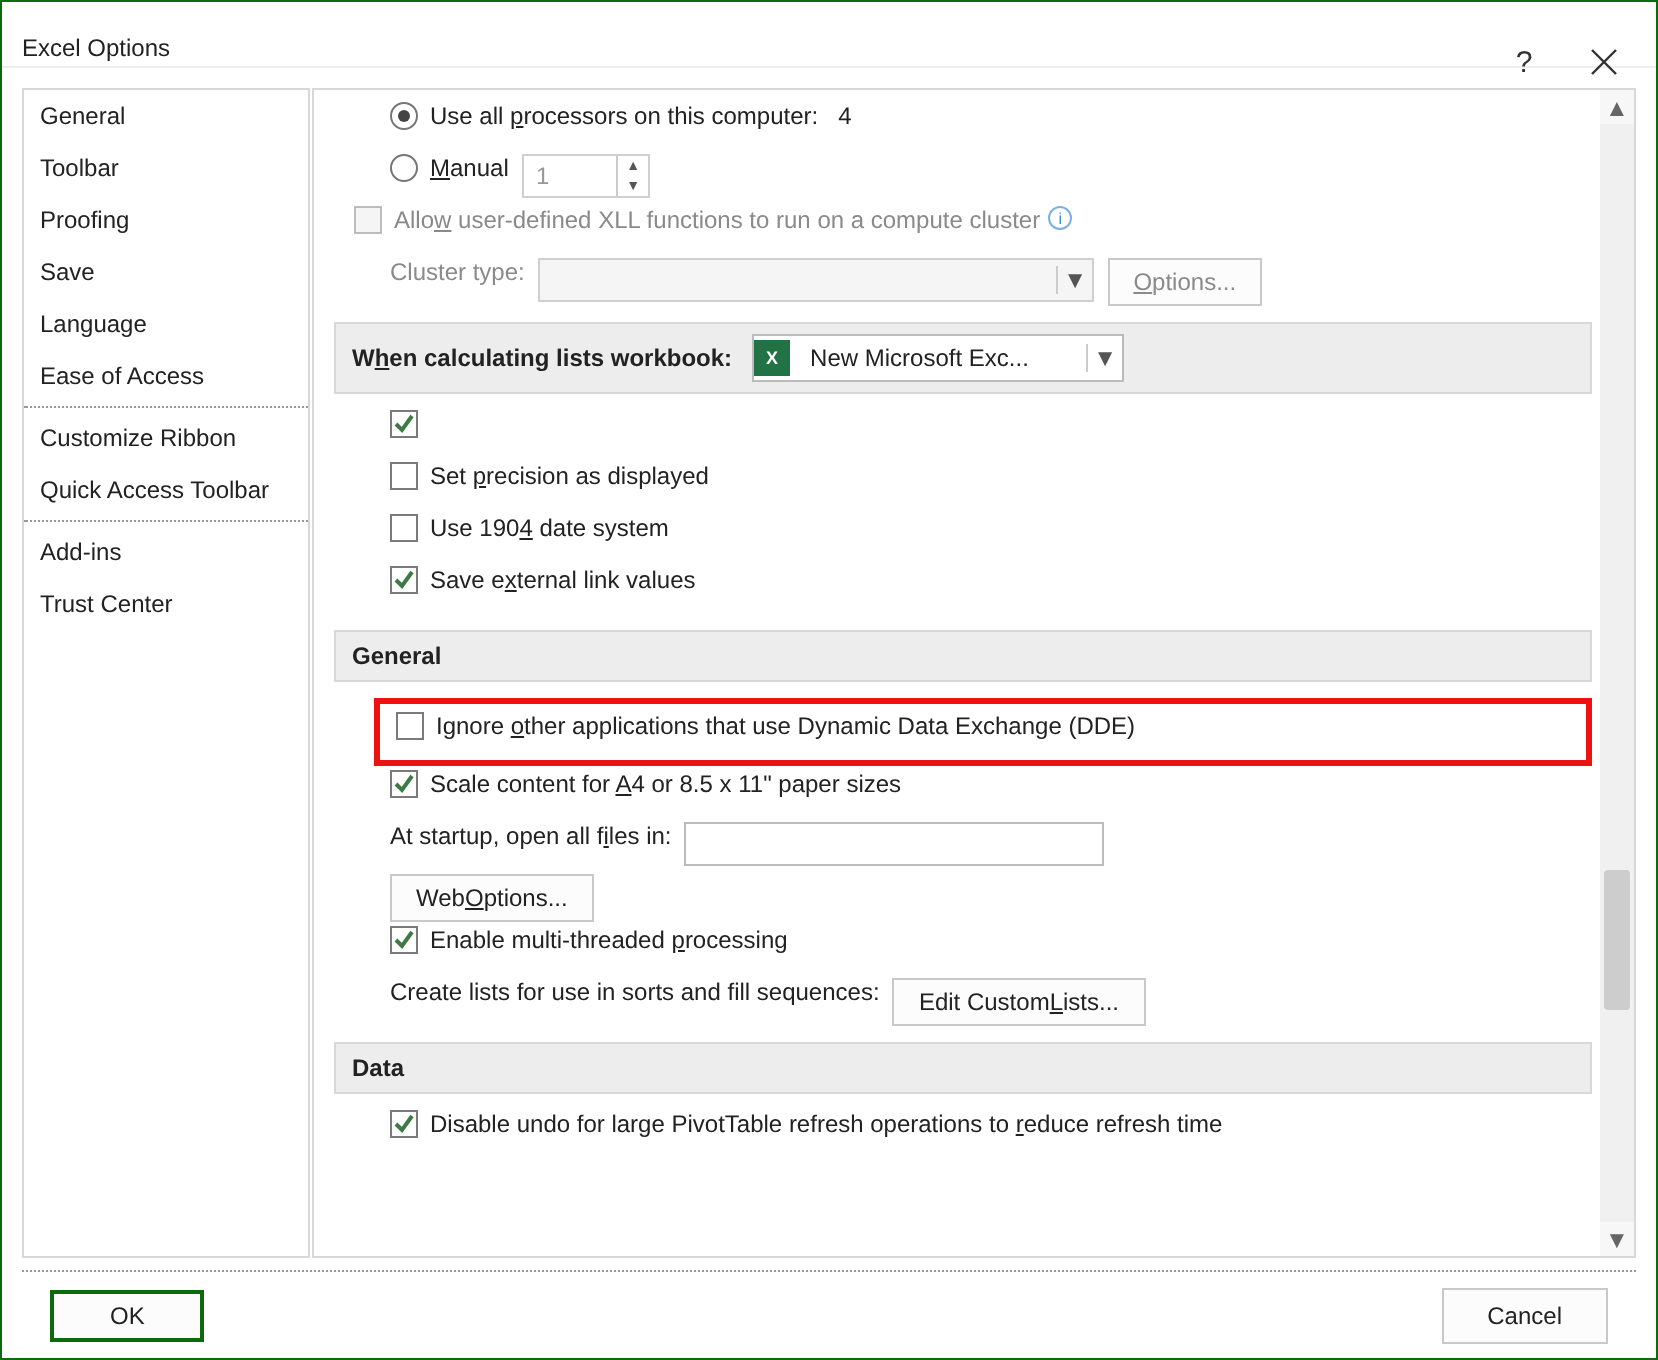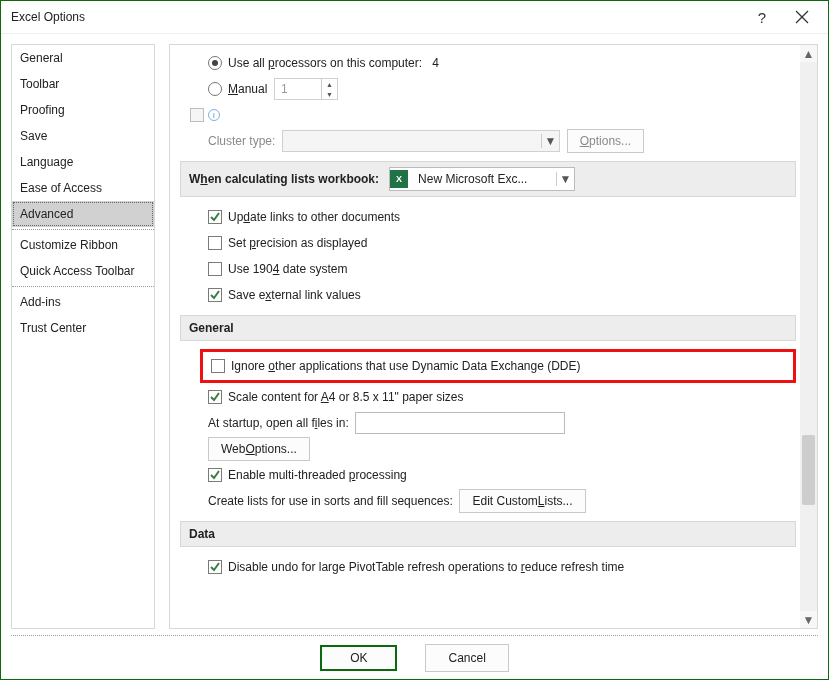--- a/index.html
+++ b/index.html
@@ -24,42 +24,42 @@
   color:var(--text);
 }
 *{box-sizing:border-box}
 body{margin:0;background:#eee;display:flex;align-items:center;justify-content:center;min-height:680px}
 
 
 .win{
   width:829px;height:680px;background:var(--bg);border:1px solid var(--excel-green);
   display:flex;flex-direction:column;
 }
-.titlebar{height:32px;display:flex;align-items:center;padding:16px 6px;border-bottom:1px solid #eee}
+.titlebar{height:32px;display:flex;align-items:flex-start;padding:16px 6px;border-bottom:1px solid #eee}
 .titlebar .title{flex:1;padding-left:4px;font-size:12px}
 .titlebar .winbtn{width:40px;height:28px;display:flex;align-items:center;justify-content:center;color:#333}
 .titlebar .winbtn svg{width:14px;height:14px}
 .titlebar .help{font-size:15px;width:40px;text-align:center}
 
 
-.body{flex:1;display:flex;overflow:hidden;padding:10px 10px 6px 10px;gap:14px}
+.body{flex:1;display:flex;overflow:hidden;padding:10px 10px 6px 10px;gap:1px}
 .sidebar{width:144px;border:1px solid var(--border);background:#fff;display:flex;flex-direction:column}
 .sidebar .db{height:1px;border-top:1px dotted var(--dotted);margin:2px 0}
 .sidebar .item{padding:6px 8px;cursor:pointer}
 .sidebar .item.sel{background:var(--sidebar-sel);outline:1px dotted #666;outline-offset:-2px}
 
 .contentwrap{flex:1;display:flex;border:1px solid var(--border)}
 .content{flex:1;overflow:hidden;padding:4px 4px 4px 10px}
 .vscroll{width:17px;background:var(--scroll-track);display:flex;flex-direction:column;align-items:center}
 .vscroll .arr{height:17px;width:100%;display:flex;align-items:center;justify-content:center;color:#666;background:#f7f7f7}
 .vscroll .track{flex:1;position:relative;width:100%}
 .vscroll .thumb{position:absolute;left:2px;right:2px;background:var(--scroll-thumb);border-radius:2px}
 
 .section-head{background:var(--section-bg);border:1px solid var(--border);padding:5px 8px;font-weight:600;margin:8px 0}
-.row{display:flex;align-items:center;min-height:24px;margin:2px 0}
+.row{display:flex;min-height:24px;margin:2px 0}
 .indent1{padding-left:28px}
 .lbl{margin-left:6px}
 .lbl.dis,.dis{color:var(--gray-text)}
 u{text-decoration:underline}
 
 
 .radio{width:14px;height:14px;border:1px solid #777;border-radius:50%;display:inline-flex;align-items:center;justify-content:center;background:#fff}
 .radio.on::after{content:"";width:6px;height:6px;background:#444;border-radius:50%}
 
 
@@ -86,21 +86,21 @@
 .btn.primary{border:2px solid var(--btn-primary-border);height:26px;padding:0 28px}
 
 .xl-icon{width:18px;height:18px;background:#217346;color:#fff;font-size:9px;font-weight:bold;display:inline-flex;align-items:center;justify-content:center;margin-right:4px}
 
 .infoicon{width:12px;height:12px;border:1px solid #7bb1e0;border-radius:50%;display:inline-flex;align-items:center;justify-content:center;font-size:8px;color:#3d8dd6;margin-left:4px}
 
 
 .highlight-box{border:3px solid var(--highlight);padding:2px 8px;margin:2px 0 2px 20px}
 
 
-.footer{height:44px;border-top:1px dotted var(--dotted);display:flex;align-items:center;justify-content:center;gap:28px;padding:0 14px;margin:0 10px}
+.footer{height:44px;border-top:1px dotted var(--dotted);display:flex;align-items:center;justify-content:space-between;gap:28px;padding:0 14px;margin:0 10px}
 </style>
 </head>
 <body>
 
 <div class="win">
 
   <div class="titlebar">
     <div class="title">Excel Options</div>
     <div class="help winbtn">?</div>
     <div class="winbtn">
@@ -113,21 +113,20 @@
 
   <div class="body">
 
     <div class="sidebar" id="sidebar">
         <div class="item">General</div>
         <div class="item">Toolbar</div>
         <div class="item">Proofing</div>
         <div class="item">Save</div>
         <div class="item">Language</div>
         <div class="item">Ease of Access</div>
-        <div class="item sel">Advanced</div>
         <div class="db"></div>
         <div class="item">Customize Ribbon</div>
         <div class="item">Quick Access Toolbar</div>
         <div class="db"></div>
         <div class="item">Add-ins</div>
         <div class="item">Trust Center</div>
       </div>
 
     <div class="contentwrap">
       <div class="content">
@@ -147,20 +146,23 @@
           <span class="spin dis">
             <span class="val">1</span>
             <span class="arrs">
                 <div>▲</div>
                 <div>▼</div>
               </span>
           </span>
         </div>
         <div class="row" style="padding-left:10px">
           <span class="cb dis"></span>
+          <span class="lbl dis">
+            <span>Allo</span><u>w</u><span> user-defined XLL functions to run on a compute cluster</span>
+          </span>
           <span class="infoicon">i</span>
         </div>
         <div class="row indent1">
           <span class="dis">Cluster type:</span>&nbsp;&nbsp;
           <span class="combo dis" style="width:278px">
             <span class="val"></span>
               <span class="drop">▼</span>
           </span>&nbsp;&nbsp;
           <span class="btn dis">
               <u>O</u>
@@ -178,21 +180,20 @@
             <span class="drop">▼</span>
           </span>
         </div>
         <div id="wb-opts">
             <div class="row indent1">
               <span class="cb on">
                 <svg viewBox="0 0 12 12">
                   <polyline points="2,6 5,9 10,2" fill="none" stroke="var(--checkmark)" stroke-width="2"></polyline>
                 </svg>
               </span>
-              <span class="lbl">Up<u>d</u>ate links to other documents</span>
             </div>
             <div class="row indent1">
               <span class="cb"></span>
               <span class="lbl">Set <u>p</u>recision as displayed</span>
             </div>
             <div class="row indent1">
               <span class="cb"></span>
               <span class="lbl">Use 190<u>4</u> date system</span>
             </div>
             <div class="row indent1">

